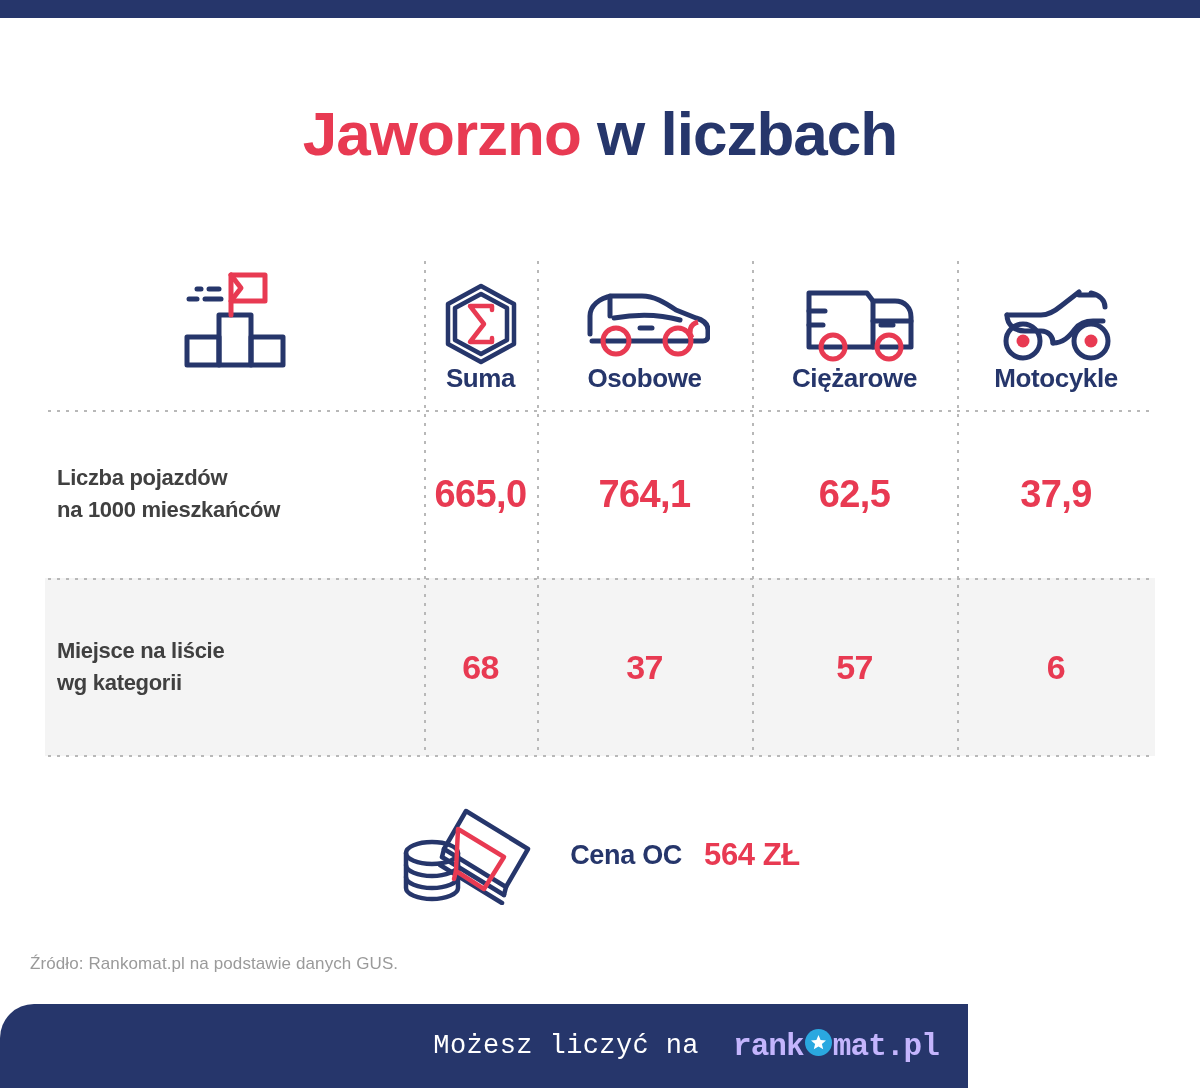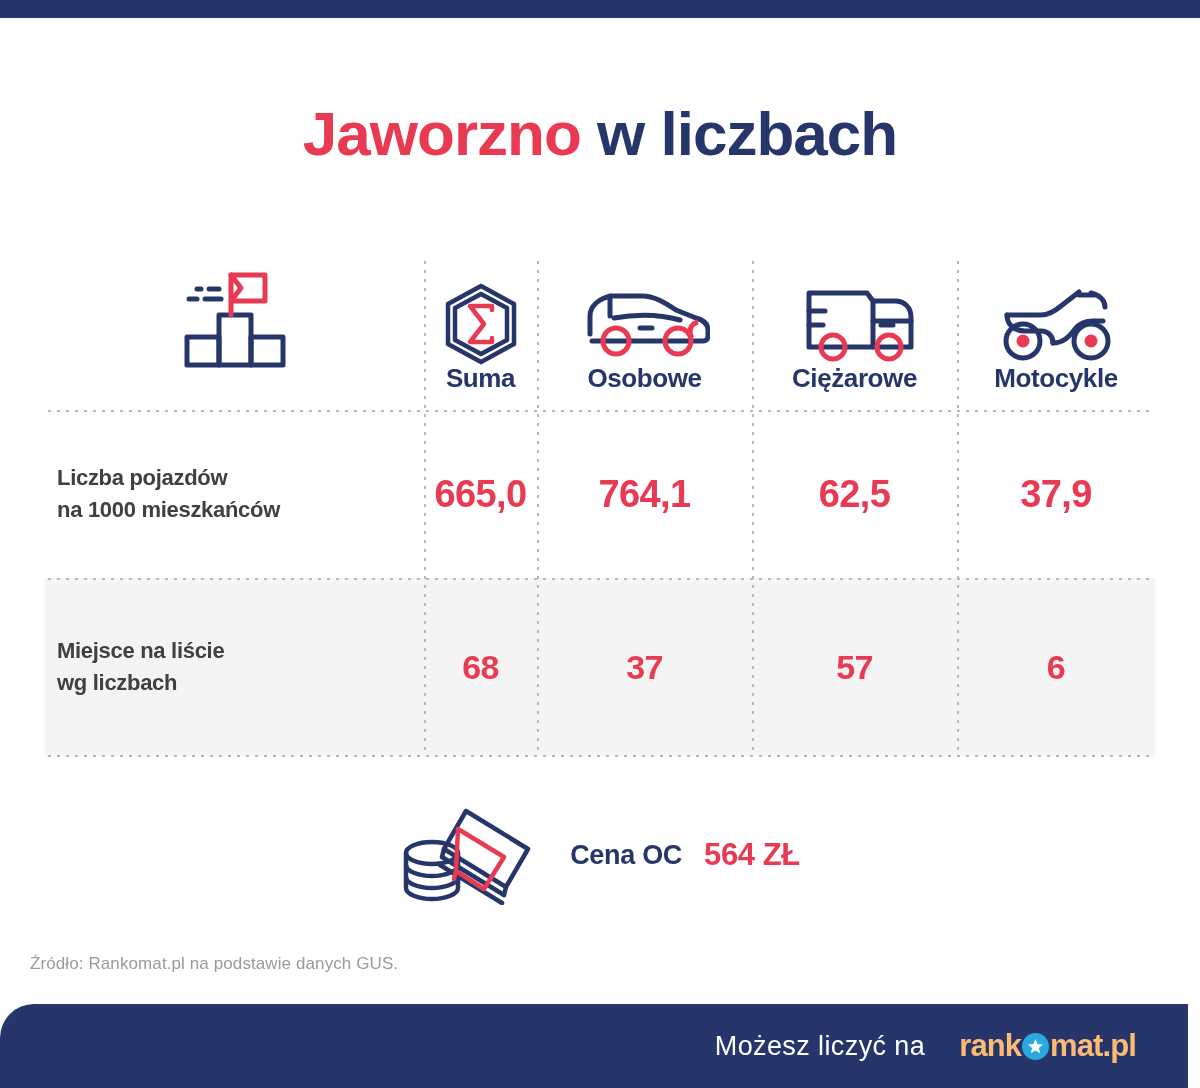--- a/index.html
+++ b/index.html
@@ -10,33 +10,33 @@
     position:relative;
     overflow:hidden;
   }
 
   
   .top-bar {
     position:absolute; left:0; top:0; width:1200px; height:18px;
     background:#26366b;
   }
   .bottom-bar {
-    position:absolute; left:0; bottom:0; width:1188px; height:84px;
+    position:absolute; left:0; bottom:0; width:968px; height:84px;
     background:#26366b;
     border-top-left-radius:34px;
     display:flex; align-items:center; justify-content:flex-end;
-    padding-right:52px; gap:34px;
+    padding-right:29px; gap:34px;font-family:Liberation Mono, monospace;
   }
   .bottom-bar .slogan {
     color:#ffffff; font-size:27px; letter-spacing:.4px; font-weight:400;
   }
   .logo { display:flex; align-items:center; }
   .logo-text {
-    color:#fdba74; font-size:31px; font-weight:bold; letter-spacing:-.9px;
-    display:flex; align-items:center;
+    color:#c4b5fd; font-size:31px; font-weight:bold; letter-spacing:-.9px;
+    display:flex; 
   }
   .logo-star {
     position:relative; width:27px; height:27px; border-radius:50%;
     background:#2aa8e0; display:inline-flex;
     align-items:center; justify-content:center;
     margin:0 1px;
   }
   .logo-star svg { display:block; }
 
   
@@ -276,21 +276,21 @@
     <div class="rvalue big">62,5</div>
   </div>
   <div class="drow1 col-moto">
     <div class="rvalue big">37,9</div>
   </div>
 
   <div class="drow2 col-label">
     <div class="rlabel">
       <div>
         <div>Miejsce na liście</div>
-        <div>wg liczbach</div>
+        <div>wg kategorii</div>
       </div>
     </div>
   </div>
   <div class="drow2 col-suma">
     <div class="rvalue small">68</div>
   </div>
   <div class="drow2 col-osob">
     <div class="rvalue small">37</div>
   </div>
   <div class="drow2 col-ciez">

